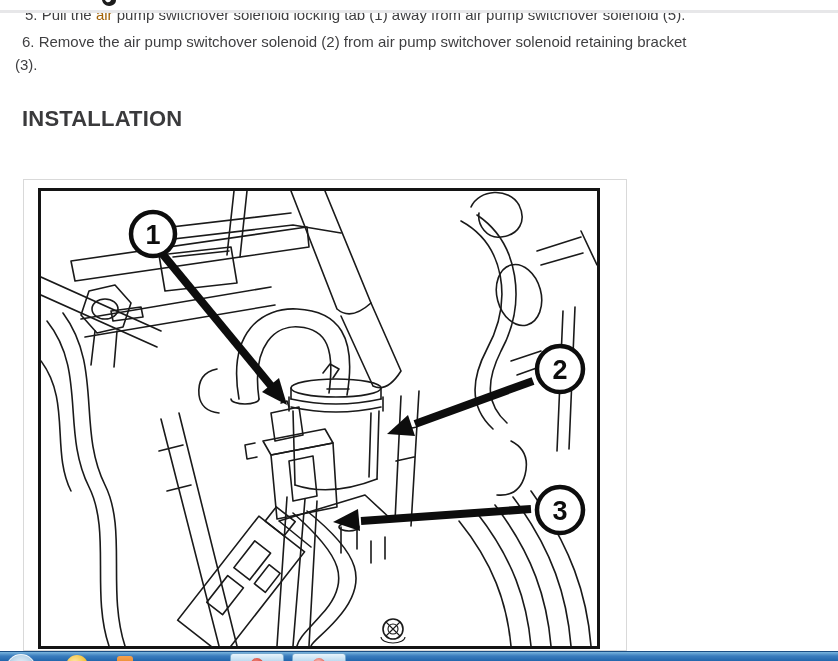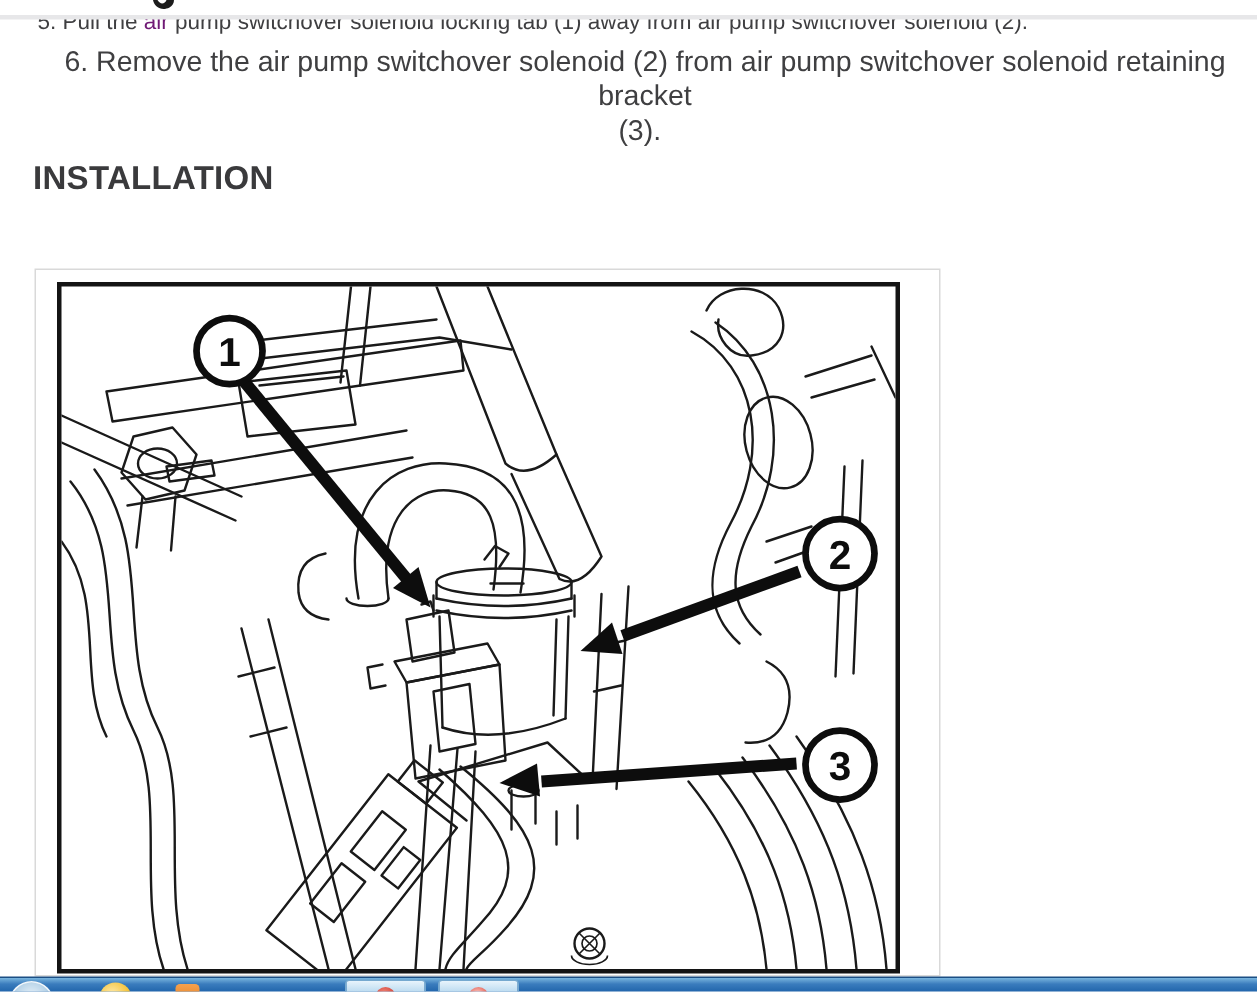--- a/index.html
+++ b/index.html
@@ -10,24 +10,24 @@
     color:#3f3f41;
   }
   
   .top-cover{position:absolute;left:0;top:0;width:838px;height:10px;background:#ffffff;z-index:5;}
   .top-divider{position:absolute;left:0;top:10px;width:838px;height:3px;background:#e7e7e9;z-index:6;}
   .descender{position:absolute;left:101px;top:0;z-index:7;}
   .step5{
     position:absolute;left:25px;top:3px;z-index:1;
     font-size:15px;line-height:23px;white-space:nowrap;
   }
-  .step5 a{color:#701a75;text-decoration:none;}
+  .step5 a{color:#a16207;text-decoration:none;}
   .step6{
     position:absolute;left:22px;top:30px;z-index:1;
-    font-size:19px;line-height:23px;text-align:center;
+    font-size:15px;line-height:23px;
   }
   .step6 .l2{display:block;margin-left:-7px;}
   .heading{
     position:absolute;left:22px;top:106px;
     font-size:22px;font-weight:bold;color:#3a3a3c;letter-spacing:0.2px;
   }
   
   .figure-box{
     position:absolute;left:23px;top:179px;width:604px;height:472px;
     border:1px solid #d9d9d9;background:#ffffff;box-sizing:border-box;
@@ -82,21 +82,21 @@
 </style>
 </head>
 <body>
 
 <svg class="descender" width="16" height="8" viewBox="0 0 16 8">
   <path d="M1,0 C2,5 7,7.5 12,5 C14,4 15,2 15,0 L10,0 C9,2.5 6,3.5 4,0 Z" fill="#1c1c1c"></path>
 </svg>
 <div class="top-cover"></div>
 <div class="top-divider"></div>
 
-<div class="step5"><span>5. Pull the </span><a href="#">air</a><span> pump switchover solenoid locking tab (1) away from air pump switchover solenoid (2).</span></div>
+<div class="step5"><span>5. Pull the </span><a href="#">air</a><span> pump switchover solenoid locking tab (1) away from air pump switchover solenoid (5).</span></div>
 
 <div class="step6"><span>6. Remove the air pump switchover solenoid (2) from air pump switchover solenoid retaining bracket</span><span class="l2">(3).</span></div>
 
 <div class="heading">INSTALLATION</div>
 
 <div class="figure-box">
   <div class="figure-frame">
     <svg width="556" height="455" viewBox="0 0 556 455">
 
       <g>

